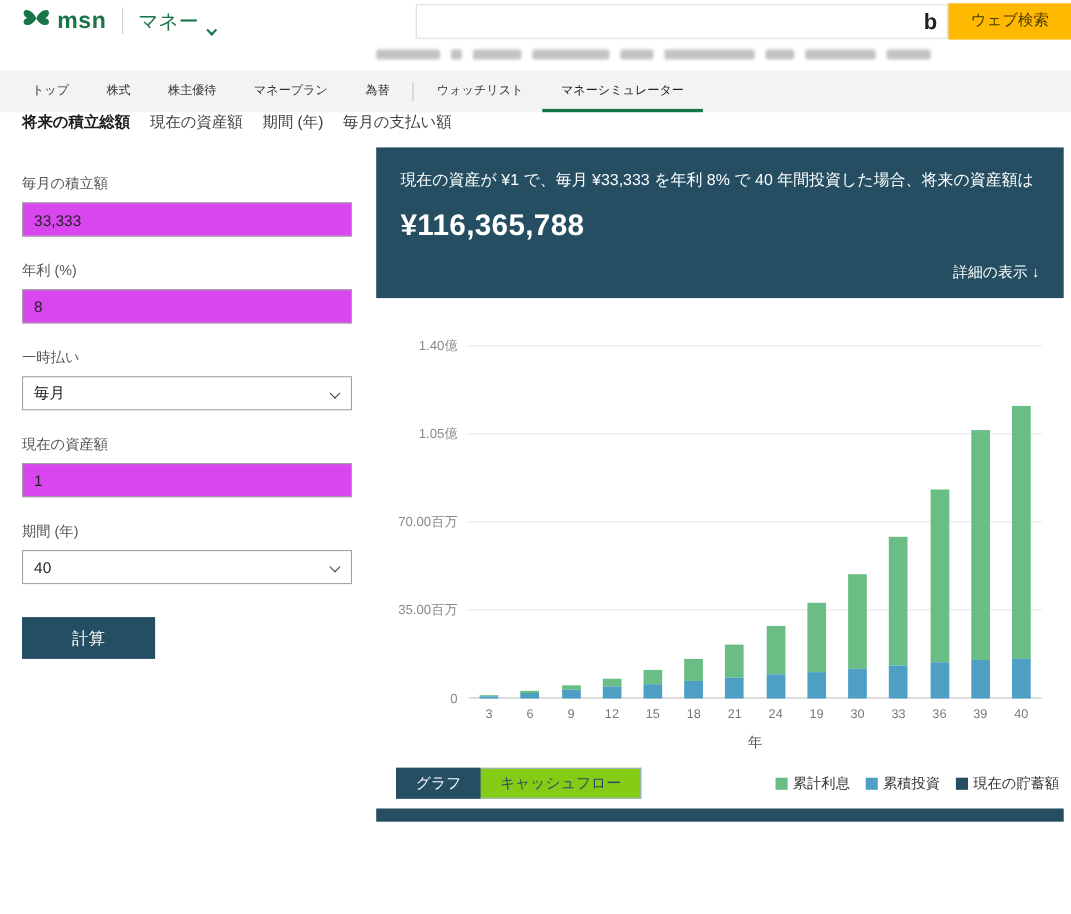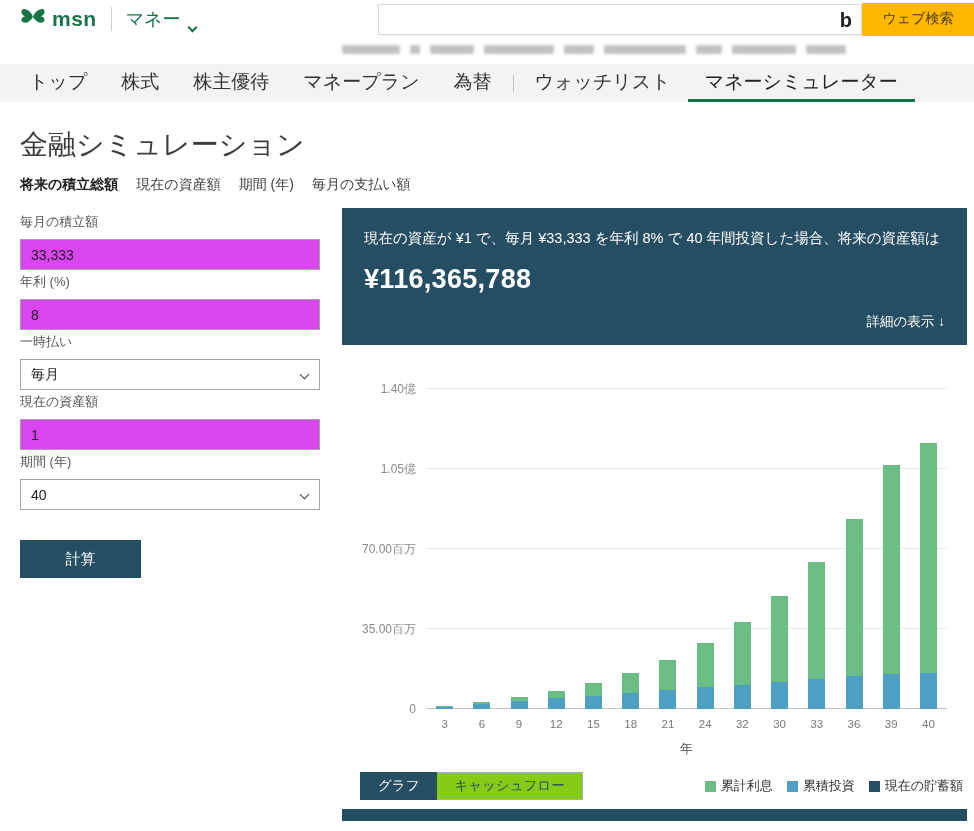--- a/index.html
+++ b/index.html
@@ -18,36 +18,36 @@
   .searchbox input { width: 100%; height: 100%; border: none; outline: none; padding: 0 36px 0 10px; font-size: 14px; }
   .bing-b { position: absolute; right: 9px; top: 2px; font-size: 20px; font-weight: bold; color: #222; line-height: 27px; cursor: pointer; }
   .websearch { width: 112px; height: 33px; flex: none; background: #ffb900; border: none; font-size: 14px; color: #4a3b00; cursor: pointer; font-family: inherit; }
 
   
   .blurred-row { display: flex; align-items: center; gap: 10px; height: 18px; margin: 2px 20px 0 342px; }
   .blur-chip { height: 9px; background: #b4b4b4; border-radius: 2px; filter: blur(1.6px); opacity: .8; }
 
   
   .mainnav { margin-top: 6px; background: #f3f3f3; height: 38px; display: flex; align-items: stretch; padding-left: 12px; }
-  .nav-item { display: flex; align-items: center; padding: 0 17px; font-size: 19px; color: #333; text-decoration: none; cursor: pointer; border-bottom: 3px solid transparent; }
+  .nav-item { display: flex; align-items: center; padding: 0 17px; font-size: 11px; color: #333; text-decoration: none; cursor: pointer; border-bottom: 3px solid transparent; }
   .nav-item.active { border-bottom-color: #157547; color: #222; }
   .nav-divider { width: 1px; height: 17px; background: #c4c4c4; align-self: center; margin: 0 4px; }
 
   
   main { padding-left: 20px; }
   h1.page-title { font-size: 28px; font-weight: 400; color: #3d3d3d; margin: 24px 0 12px; }
   .subtabs { display: flex; gap: 18px; font-size: 14px; color: #3f3f3f; margin-bottom: 14px; }
   .subtab { cursor: pointer; }
   .subtab.active { font-weight: bold; color: #1c1c1c; }
 
   .content { display: flex; align-items: flex-start; }
 
   
   .formcol { width: 322px; flex: none; padding-top: 2px; }
-  .field label { display: block; font-size: 13px; color: #555; margin: 3px 0 8px; }
+  .field label { display: block; font-size: 13px; color: #555; margin: 22px 0 8px; }
   .textinput { width: 300px; height: 31px; border: 1px solid #a3a3a3; padding: 0 10px; font-size: 14px; color: #222; font-family: inherit; background: #d946ef; }
   .selectbox { position: relative; width: 300px; height: 31px; border: 1px solid #a3a3a3; display: flex; align-items: center; padding: 0 26px 0 10px; font-size: 14px; color: #222; cursor: pointer; background: #fff; }
   .selectbox .chev { position: absolute; right: 11px; top: 11px; width: 7px; height: 7px; border-right: 1.5px solid #444; border-bottom: 1.5px solid #444; transform: rotate(45deg); }
   .calc-btn { margin-top: 30px; width: 121px; height: 38px; background: #264e63; color: #fff; border: none; font-size: 15px; cursor: pointer; font-family: inherit; }
 
   
   .panel { flex: 1; padding-right: 7px; }
   .resultbox { background: #264e63; color: #fff; padding: 20px 22px 14px; }
   .resultbox .summary { font-size: 14.5px; line-height: 1.4; }
   .resultbox .amount { font-size: 27px; font-weight: 600; margin: 16px 0 18px; letter-spacing: .3px; }
@@ -124,21 +124,20 @@
   <a class="nav-item">株式</a>
   <a class="nav-item">株主優待</a>
   <a class="nav-item">マネープラン</a>
   <a class="nav-item">為替</a>
   <span class="nav-divider"></span>
   <a class="nav-item">ウォッチリスト</a>
   <a class="nav-item active">マネーシミュレーター</a>
 </nav>
 
 <main>
-  <h1 class="page-title">金融シミュレーション</h1>
 
   <div class="subtabs">
     <span class="subtab active">将来の積立総額</span>
     <span class="subtab">現在の資産額</span>
     <span class="subtab">期間 (年)</span>
     <span class="subtab">毎月の支払い額</span>
   </div>
 
   <div class="content">
 
@@ -296,21 +295,21 @@
           </div>
         <div class="xticks" id="xticks">
             <span class="xtick">3</span>
             <span class="xtick">6</span>
             <span class="xtick">9</span>
             <span class="xtick">12</span>
             <span class="xtick">15</span>
             <span class="xtick">18</span>
             <span class="xtick">21</span>
             <span class="xtick">24</span>
-            <span class="xtick">32</span>
+            <span class="xtick">19</span>
             <span class="xtick">30</span>
             <span class="xtick">33</span>
             <span class="xtick">36</span>
             <span class="xtick">39</span>
             <span class="xtick">40</span>
           </div>
         <div class="xaxis-label">年</div>
       </div>
 
       <div class="chart-footer">

